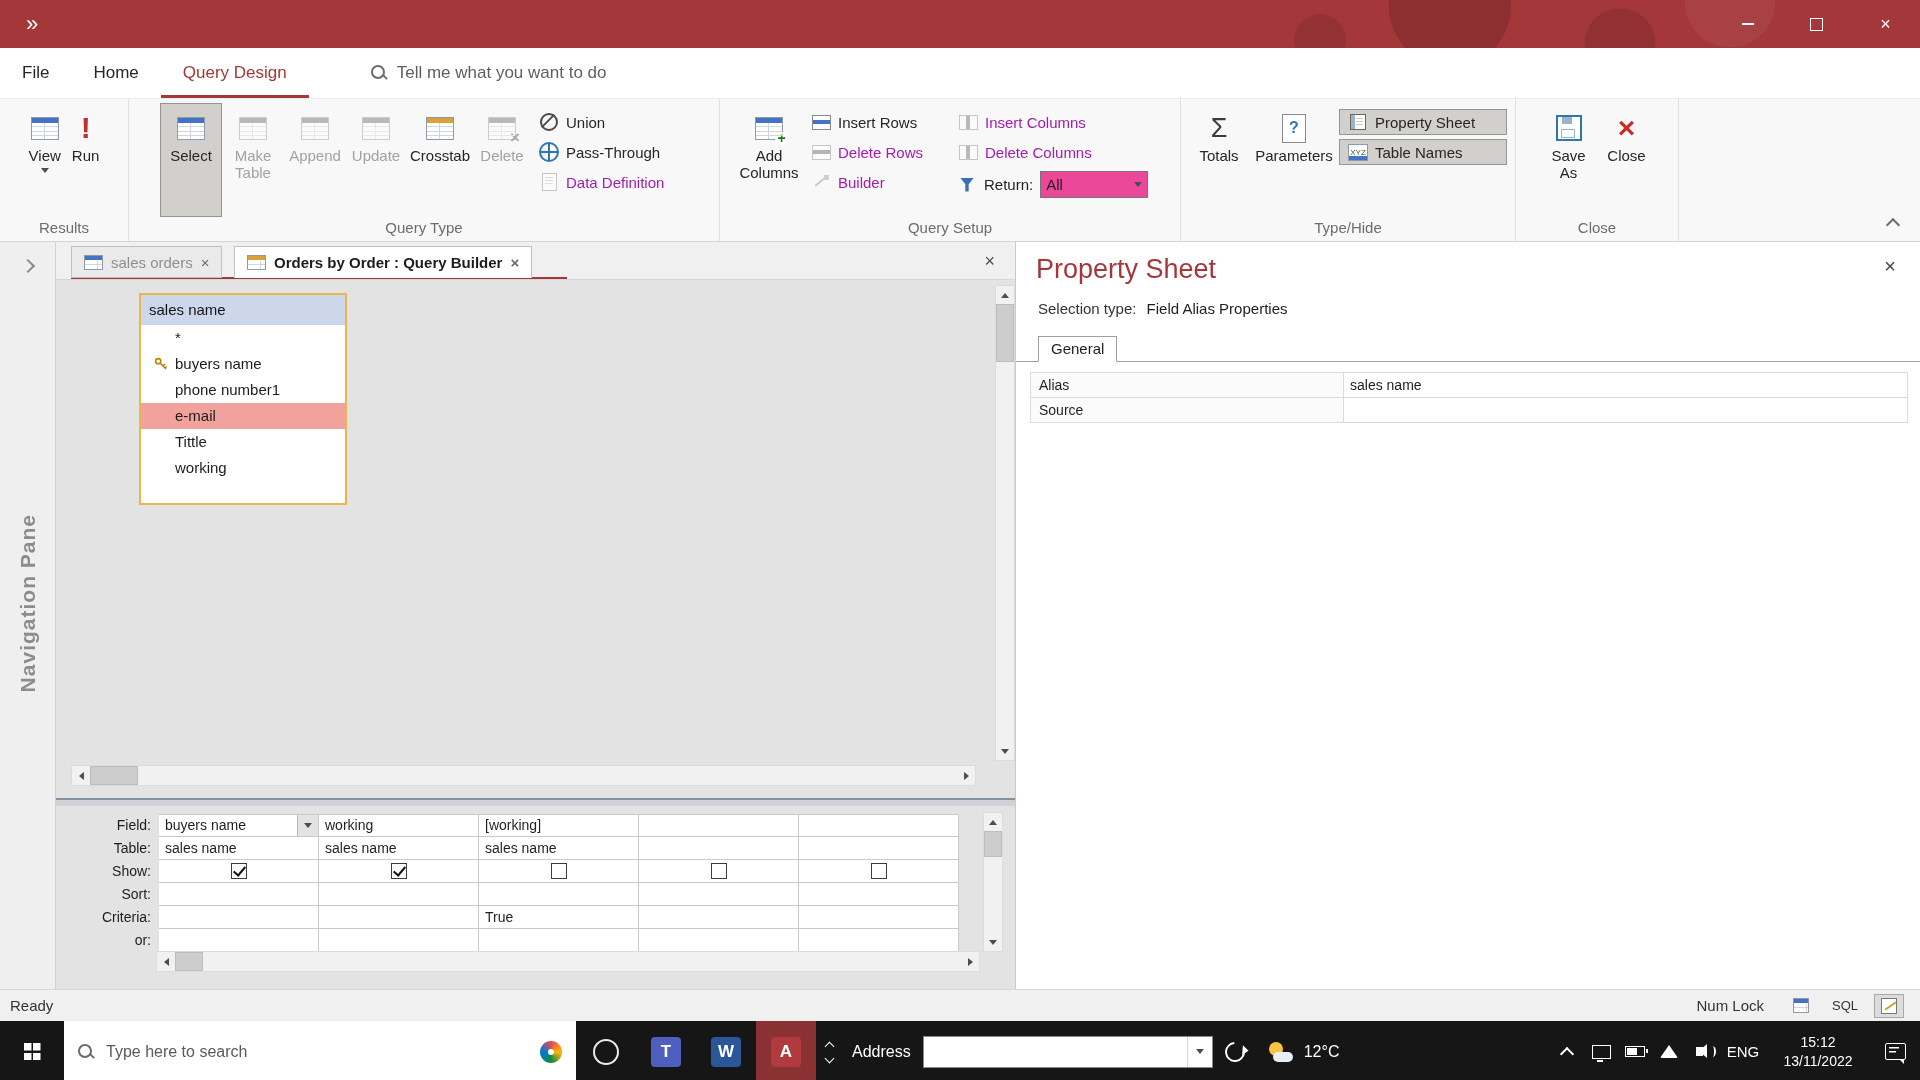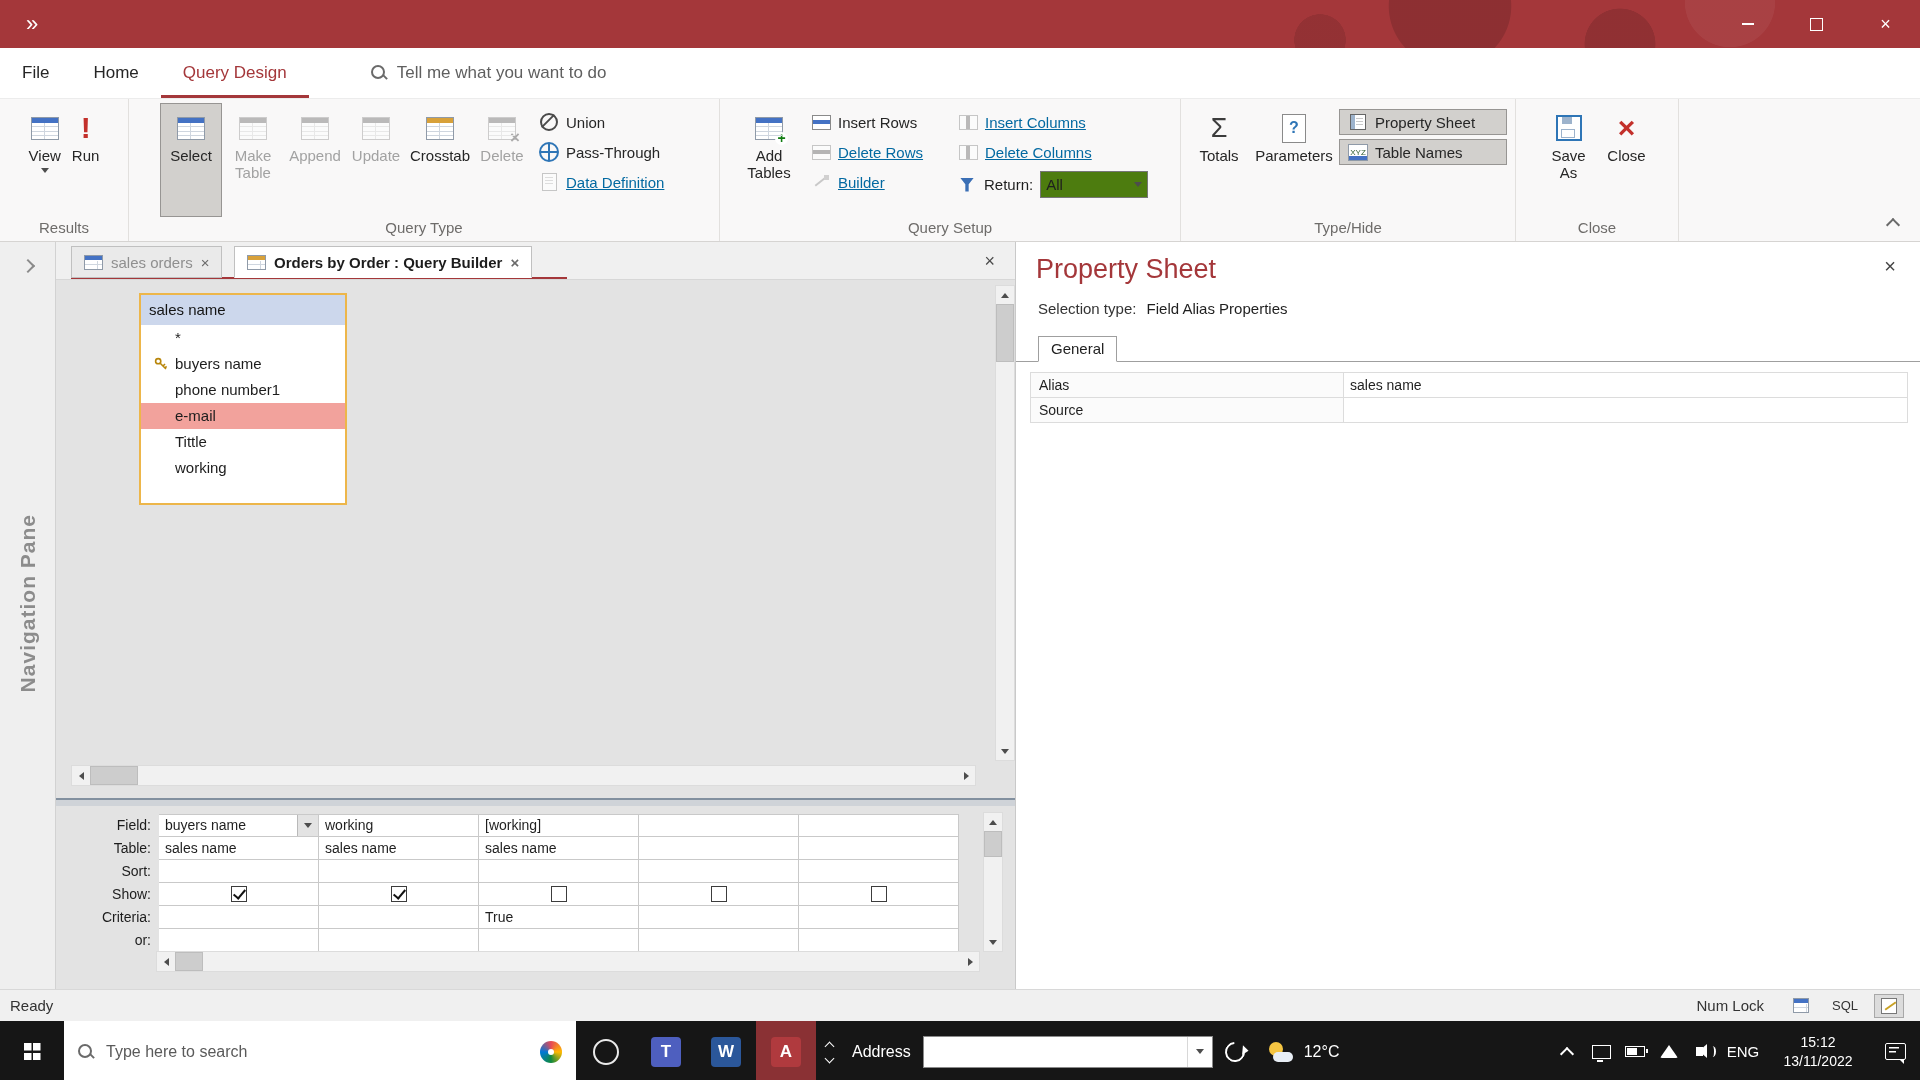--- a/index.html
+++ b/index.html
@@ -34,24 +34,24 @@
   .gbody{flex:1;display:flex;align-items:stretch;justify-content:center;gap:1px;padding:4px 4px 0;}
   .glabel{height:24px;line-height:22px;text-align:center;color:#6e6c6a;font-size:15px;}
   .bigbtn{display:flex;flex-direction:column;align-items:center;gap:3px;padding:7px 4px 2px;background:transparent;border:1px solid transparent;font-family:inherit;font-size:15px;color:#262626;line-height:1.12;cursor:pointer;}
   .bigbtn .blabel{text-align:center;white-space:pre-line;}
   .bigbtn.pressed{background:#d2d0cd;border-color:#979593;}
   .bigbtn.dis{color:#a2a2a2;cursor:default;}
   .bigbtn.dis .tico,.smbtn.dis .ricon{opacity:.45;filter:grayscale(1);}
   .ico{height:34px;display:flex;align-items:center;justify-content:center;}
   .stack{display:flex;flex-direction:column;justify-content:flex-start;gap:4px;padding-top:6px;}
   .smbtn{display:flex;align-items:center;gap:7px;padding:3px 8px;background:transparent;border:1px solid transparent;font-family:inherit;font-size:15px;color:#262626;cursor:pointer;white-space:nowrap;}
-  .smbtn.dis{color:#0369a1;cursor:default;text-decoration:underline;}
+  .smbtn.dis{color:#a21caf;cursor:default;}
   .smbtn.pressed{background:#d2d0cd;border-color:#979593;}
   .smrow{display:flex;align-items:center;gap:7px;padding:2px 8px;font-size:15px;}
-  .combo{display:inline-flex;align-items:center;justify-content:space-between;width:96px;height:25px;background:#4d7c0f;border:1px solid #767676;padding:0 5px;font-size:15px;cursor:pointer;}
+  .combo{display:inline-flex;align-items:center;justify-content:space-between;width:96px;height:25px;background:#ec4899;border:1px solid #767676;padding:0 5px;font-size:15px;cursor:pointer;}
   .collapse-btn{position:absolute;right:14px;bottom:8px;width:26px;height:20px;background:transparent;border:none;color:#6a6a6a;cursor:pointer;display:flex;align-items:center;justify-content:center;}
 
   
   .tico{display:inline-block;width:28px;height:23px;background:#fff;border:1px solid #8f9aa8;position:relative;box-sizing:border-box;}
   .tico::before{content:"";position:absolute;left:0;right:0;top:0;height:5px;background:#4472c4;}
   .tico::after{content:"";position:absolute;left:0;right:0;top:5px;bottom:0;background:
     linear-gradient(to bottom, transparent 3px,#cfd6df 3px,#cfd6df 4px,transparent 4px,transparent 8px,#cfd6df 8px,#cfd6df 9px,transparent 9px,transparent 12px,#cfd6df 12px,#cfd6df 13px,transparent 13px),
     linear-gradient(to right, transparent 12px,#cfd6df 12px,#cfd6df 13px,transparent 13px);}
   .tico.small{width:19px;height:15px;}
   .tico.small::before{height:4px;}
@@ -343,21 +343,21 @@
     </div>
 
     <div class="rgroup" style="width:460px">
       <div class="gbody">
         <button class="bigbtn" style="width:64px">
           <span class="ico">
               <span class="tico" style="position:relative">
                 <span class="badge-plus">+</span>
               </span>
             </span>
-          <span class="blabel">Add Tables</span>
+          <span class="blabel">Add Columns</span>
         </button>
         <div class="stack" style="width:146px">
           <button class="smbtn">
             <span class="ricon">
                 <span class="rows-ico"></span>
               </span>
             <span>Insert Rows</span>
           </button>
           <button class="smbtn dis">
             <span class="ricon">
@@ -562,54 +562,54 @@
               </div>
             <div class="qcell">
                 <span></span>
               </div>
             <div class="qcell">
                 <span></span>
               </div>
           </div>
 
           <div class="qrow">
-            <div class="qlabel">Sort:</div>
-            <div class="qcell">
-                <span></span>
-              </div>
-            <div class="qcell">
-                <span></span>
-              </div>
-            <div class="qcell">
-                <span></span>
-              </div>
-            <div class="qcell">
-                <span></span>
-              </div>
-            <div class="qcell">
-                <span></span>
-              </div>
-          </div>
-
-          <div class="qrow">
             <div class="qlabel">Show:</div>
             <div class="qcell center">
                 <span class="cb checked"></span>
               </div>
             <div class="qcell center">
                 <span class="cb checked"></span>
               </div>
             <div class="qcell center">
                 <span class="cb"></span>
               </div>
             <div class="qcell center">
                 <span class="cb"></span>
               </div>
             <div class="qcell center">
                 <span class="cb"></span>
+              </div>
+          </div>
+
+          <div class="qrow">
+            <div class="qlabel">Sort:</div>
+            <div class="qcell">
+                <span></span>
+              </div>
+            <div class="qcell">
+                <span></span>
+              </div>
+            <div class="qcell">
+                <span></span>
+              </div>
+            <div class="qcell">
+                <span></span>
+              </div>
+            <div class="qcell">
+                <span></span>
               </div>
           </div>
 
           <div class="qrow">
             <div class="qlabel">Criteria:</div>
             <div class="qcell">
                 <span></span>
               </div>
             <div class="qcell">
                 <span></span>

